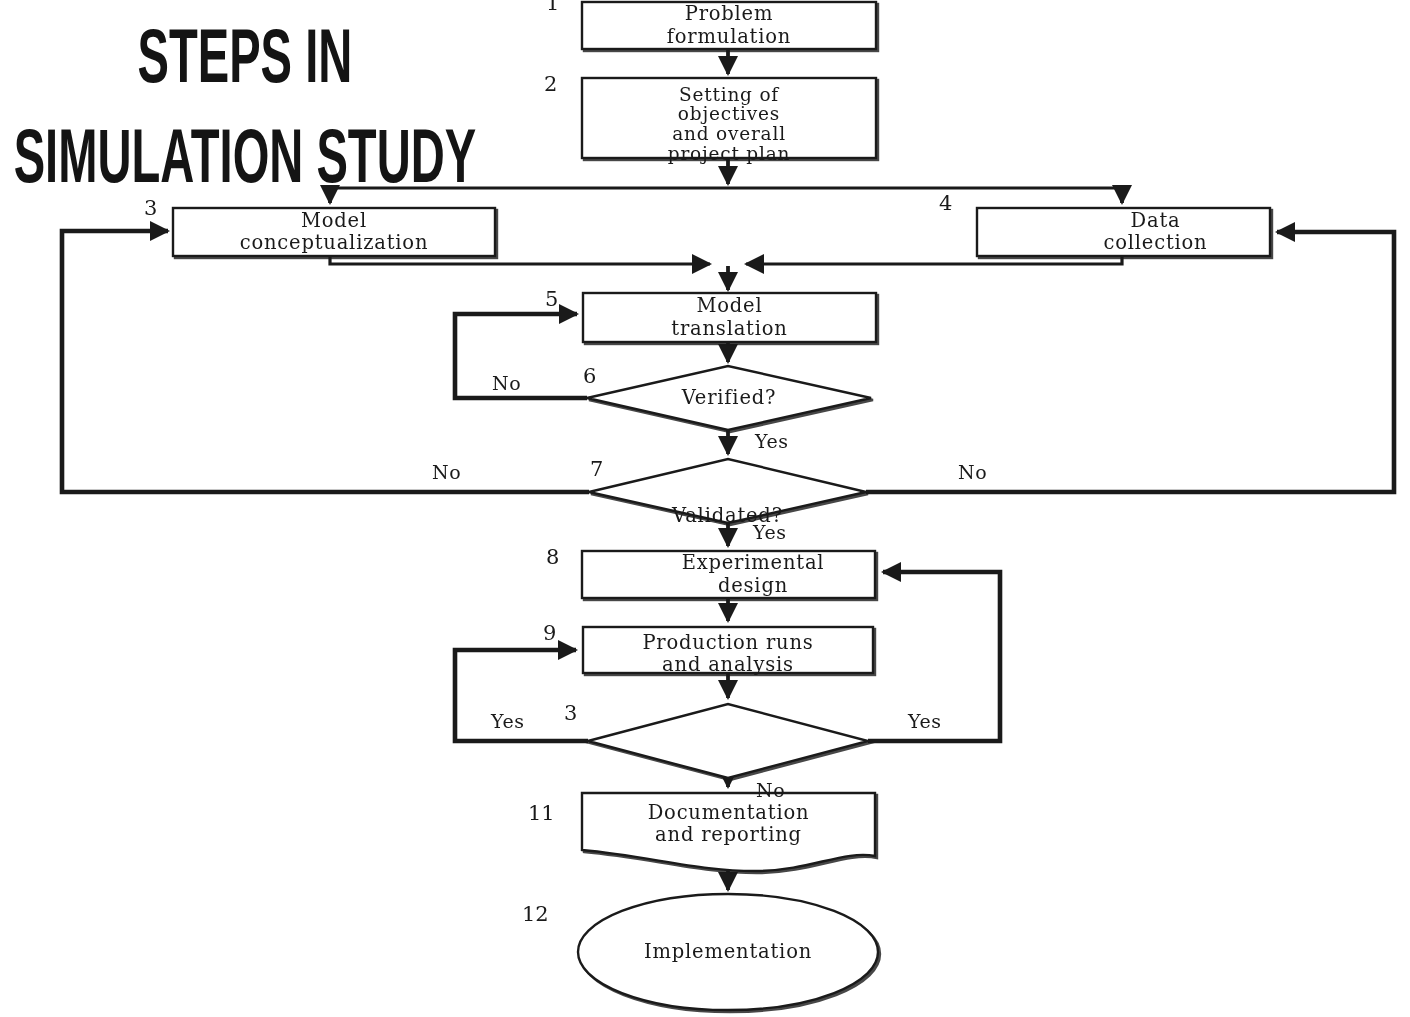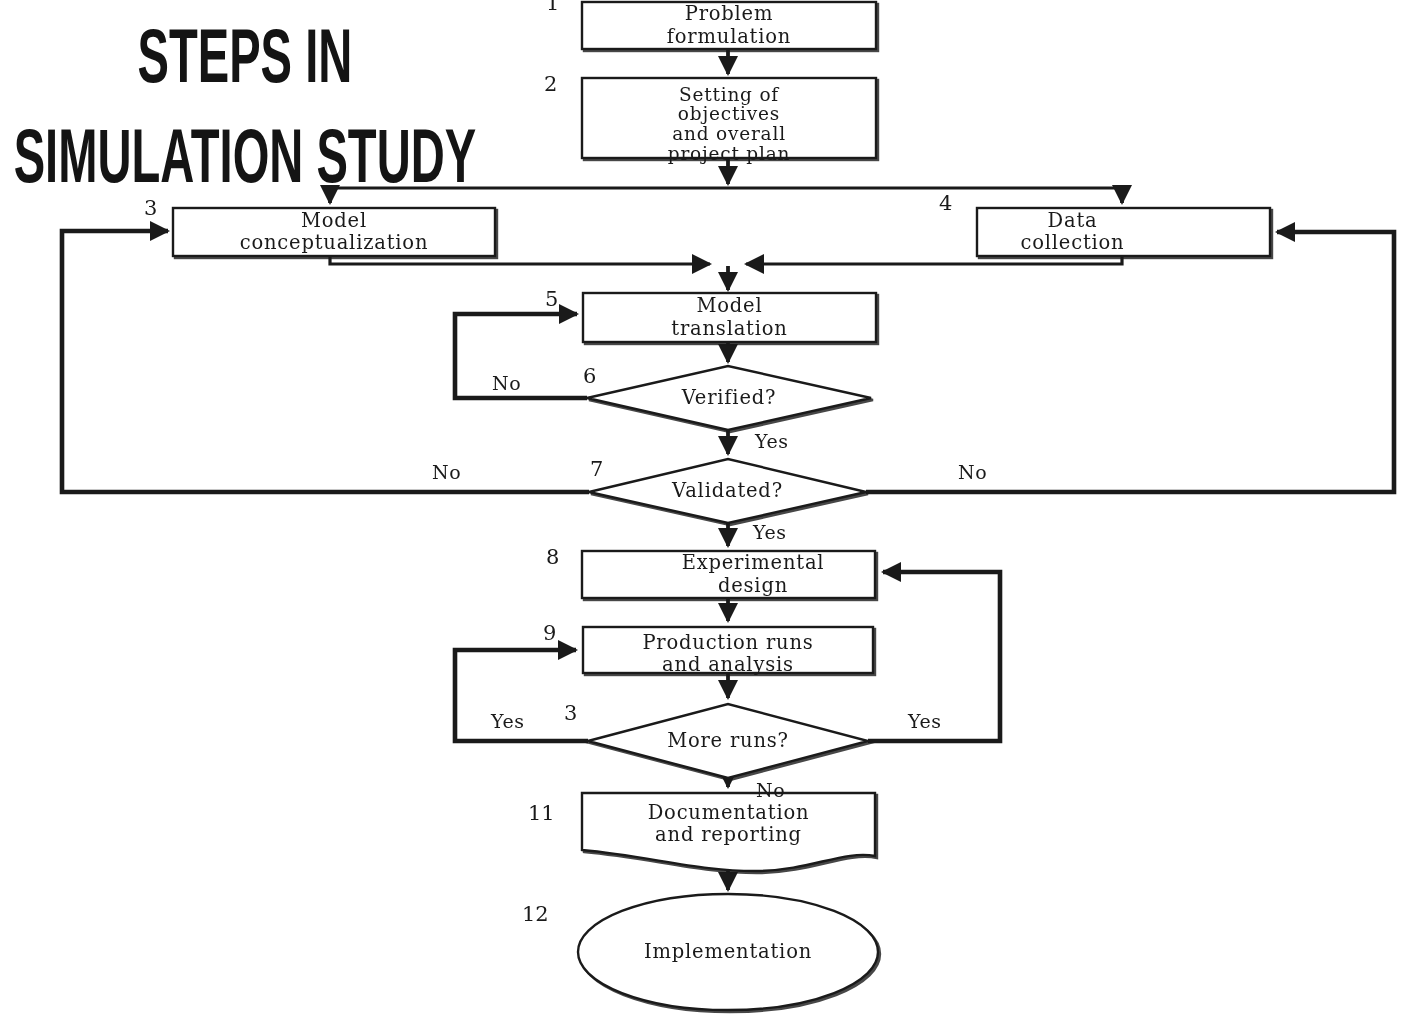--- a/index.html
+++ b/index.html
@@ -71,31 +71,30 @@
 SIMULATION STUDY</div>
 
   <div class="lbl" style="left:582px;top:2px;width:294px;height:47px">Problem
 formulation</div>
   <div class="lbl tight" style="left:582px;top:78px;width:294px;height:92px">Setting of
 objectives
 and overall
 project plan</div>
   <div class="lbl" style="left:173px;top:208px;width:322px;height:48px">Model
 conceptualization</div>
-  <div class="lbl" style="left:926px;top:208px;width:293px;height:48px">Data
+  <div class="lbl" style="left:1009px;top:208px;width:293px;height:48px">Data
 collection</div>
   <div class="lbl" style="left:583px;top:293px;width:293px;height:49px">Model
 translation</div>
   <div class="lbl" style="left:587px;top:366px;width:284px;height:64px">Verified?</div>
-  <div class="lbl" style="left:589px;top:459px;width:277px;height:64px">Validated?</div>
+  <div class="lbl" style="left:589px;top:484px;width:277px;height:64px">Validated?</div>
   <div class="lbl" style="left:582px;top:551px;width:342px;height:47px">Experimental
 design</div>
   <div class="lbl" style="left:583px;top:627px;width:290px;height:54px">Production runs
 and analysis</div>
-  <div class="lbl" style="left:588px;top:704px;width:280px;height:74px">More runs?</div>
   <div class="lbl" style="left:582px;top:795px;width:293px;height:58px">Documentation
 and reporting</div>
   <div class="lbl" style="left:578px;top:894px;width:300px;height:116px">Implementation</div>
 
   <div class="num" style="left:546px;top:-9px">1</div>
   <div class="num" style="left:544px;top:72px">2</div>
   <div class="num" style="left:144px;top:196px">3</div>
   <div class="num" style="left:939px;top:191px">4</div>
   <div class="num" style="left:545px;top:287px">5</div>
   <div class="num" style="left:583px;top:364px">6</div>

